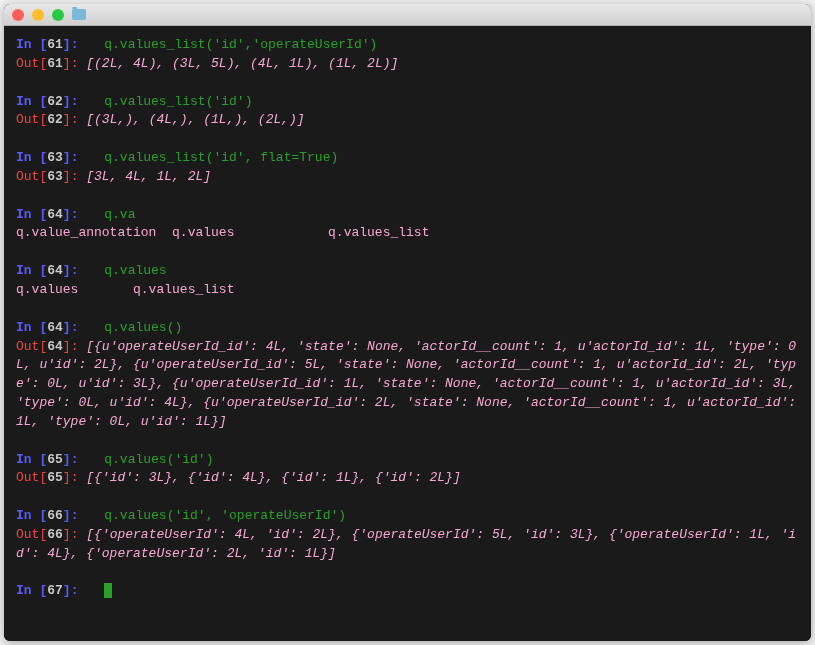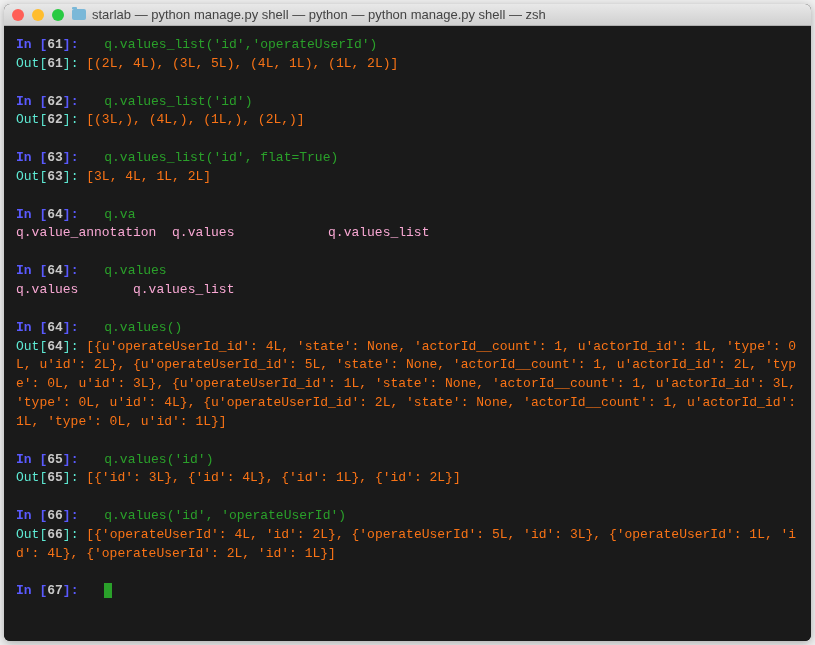--- a/index.html
+++ b/index.html
@@ -66,25 +66,25 @@
     .terminal {
       flex: 1;
       background: #1a1a1a;
       padding: 10px 12px;
       overflow: hidden;
       line-height: 1.45;
       white-space: pre-wrap;
       word-break: break-all;
     }
     .in-label { color: #5a5aff; font-weight: bold; }
-    .out-label { color: #5eead4; }
+    .out-label { color: #ef4444; }
     .num { color: #c8c8c8; font-weight: bold; }
     .out-num { color: #c8c8c8; font-weight: bold; }
     .code { color: #2aa02a; margin-left: 18px; }
-    .output { color: #f97316; }
+    .output { color: #f9a8d4; font-style: italic; }
     .completion { color: #f9a8d4; }
     .cursor {
       display: inline-block;
       width: 8px;
       height: 15px;
       background: #2aa02a;
       vertical-align: text-bottom;
     }
     .line { display: block; }
   </style>
@@ -92,16 +92,15 @@
 <body>
 
 <div class="window">
   <div class="titlebar">
     <div class="traffic-lights">
       <div class="light close"></div>
       <div class="light min"></div>
       <div class="light max"></div>
     </div>
     <div class="folder-icon"></div>
-    <span class="title-text">starlab — python manage.py shell — python — python manage.py shell — zsh</span>
   </div>
   <div class="terminal" id="term"><span class="line"><span class="in-label">In [</span><span class="num">61</span><span class="in-label">]: </span><span class="code">q.values_list('id','operateUserId')</span></span><span class="line"><span class="out-label">Out[</span><span class="out-num">61</span><span class="out-label">]: </span><span class="output">[(2L, 4L), (3L, 5L), (4L, 1L), (1L, 2L)]</span></span><span class="line">&nbsp;</span><span class="line"><span class="in-label">In [</span><span class="num">62</span><span class="in-label">]: </span><span class="code">q.values_list('id')</span></span><span class="line"><span class="out-label">Out[</span><span class="out-num">62</span><span class="out-label">]: </span><span class="output">[(3L,), (4L,), (1L,), (2L,)]</span></span><span class="line">&nbsp;</span><span class="line"><span class="in-label">In [</span><span class="num">63</span><span class="in-label">]: </span><span class="code">q.values_list('id', flat=True)</span></span><span class="line"><span class="out-label">Out[</span><span class="out-num">63</span><span class="out-label">]: </span><span class="output">[3L, 4L, 1L, 2L]</span></span><span class="line">&nbsp;</span><span class="line"><span class="in-label">In [</span><span class="num">64</span><span class="in-label">]: </span><span class="code">q.va</span></span><span class="line"><span class="completion">q.value_annotation  q.values            q.values_list</span></span><span class="line">&nbsp;</span><span class="line"><span class="in-label">In [</span><span class="num">64</span><span class="in-label">]: </span><span class="code">q.values</span></span><span class="line"><span class="completion">q.values       q.values_list</span></span><span class="line">&nbsp;</span><span class="line"><span class="in-label">In [</span><span class="num">64</span><span class="in-label">]: </span><span class="code">q.values()</span></span><span class="line"><span class="out-label">Out[</span><span class="out-num">64</span><span class="out-label">]: </span><span class="output">[{u'operateUserId_id': 4L, 'state': None, 'actorId__count': 1, u'actorId_id': 1L, 'type': 0L, u'id': 2L}, {u'operateUserId_id': 5L, 'state': None, 'actorId__count': 1, u'actorId_id': 2L, 'type': 0L, u'id': 3L}, {u'operateUserId_id': 1L, 'state': None, 'actorId__count': 1, u'actorId_id': 3L, 'type': 0L, u'id': 4L}, {u'operateUserId_id': 2L, 'state': None, 'actorId__count': 1, u'actorId_id': 1L, 'type': 0L, u'id': 1L}]</span></span><span class="line">&nbsp;</span><span class="line"><span class="in-label">In [</span><span class="num">65</span><span class="in-label">]: </span><span class="code">q.values('id')</span></span><span class="line"><span class="out-label">Out[</span><span class="out-num">65</span><span class="out-label">]: </span><span class="output">[{'id': 3L}, {'id': 4L}, {'id': 1L}, {'id': 2L}]</span></span><span class="line">&nbsp;</span><span class="line"><span class="in-label">In [</span><span class="num">66</span><span class="in-label">]: </span><span class="code">q.values('id', 'operateUserId')</span></span><span class="line"><span class="out-label">Out[</span><span class="out-num">66</span><span class="out-label">]: </span><span class="output">[{'operateUserId': 4L, 'id': 2L}, {'operateUserId': 5L, 'id': 3L}, {'operateUserId': 1L, 'id': 4L}, {'operateUserId': 2L, 'id': 1L}]</span></span><span class="line">&nbsp;</span><span class="line"><span class="in-label">In [</span><span class="num">67</span><span class="in-label">]: </span><span class="code"></span><span class="cursor"></span></span></div>
 </div>
 
 </body></html>

